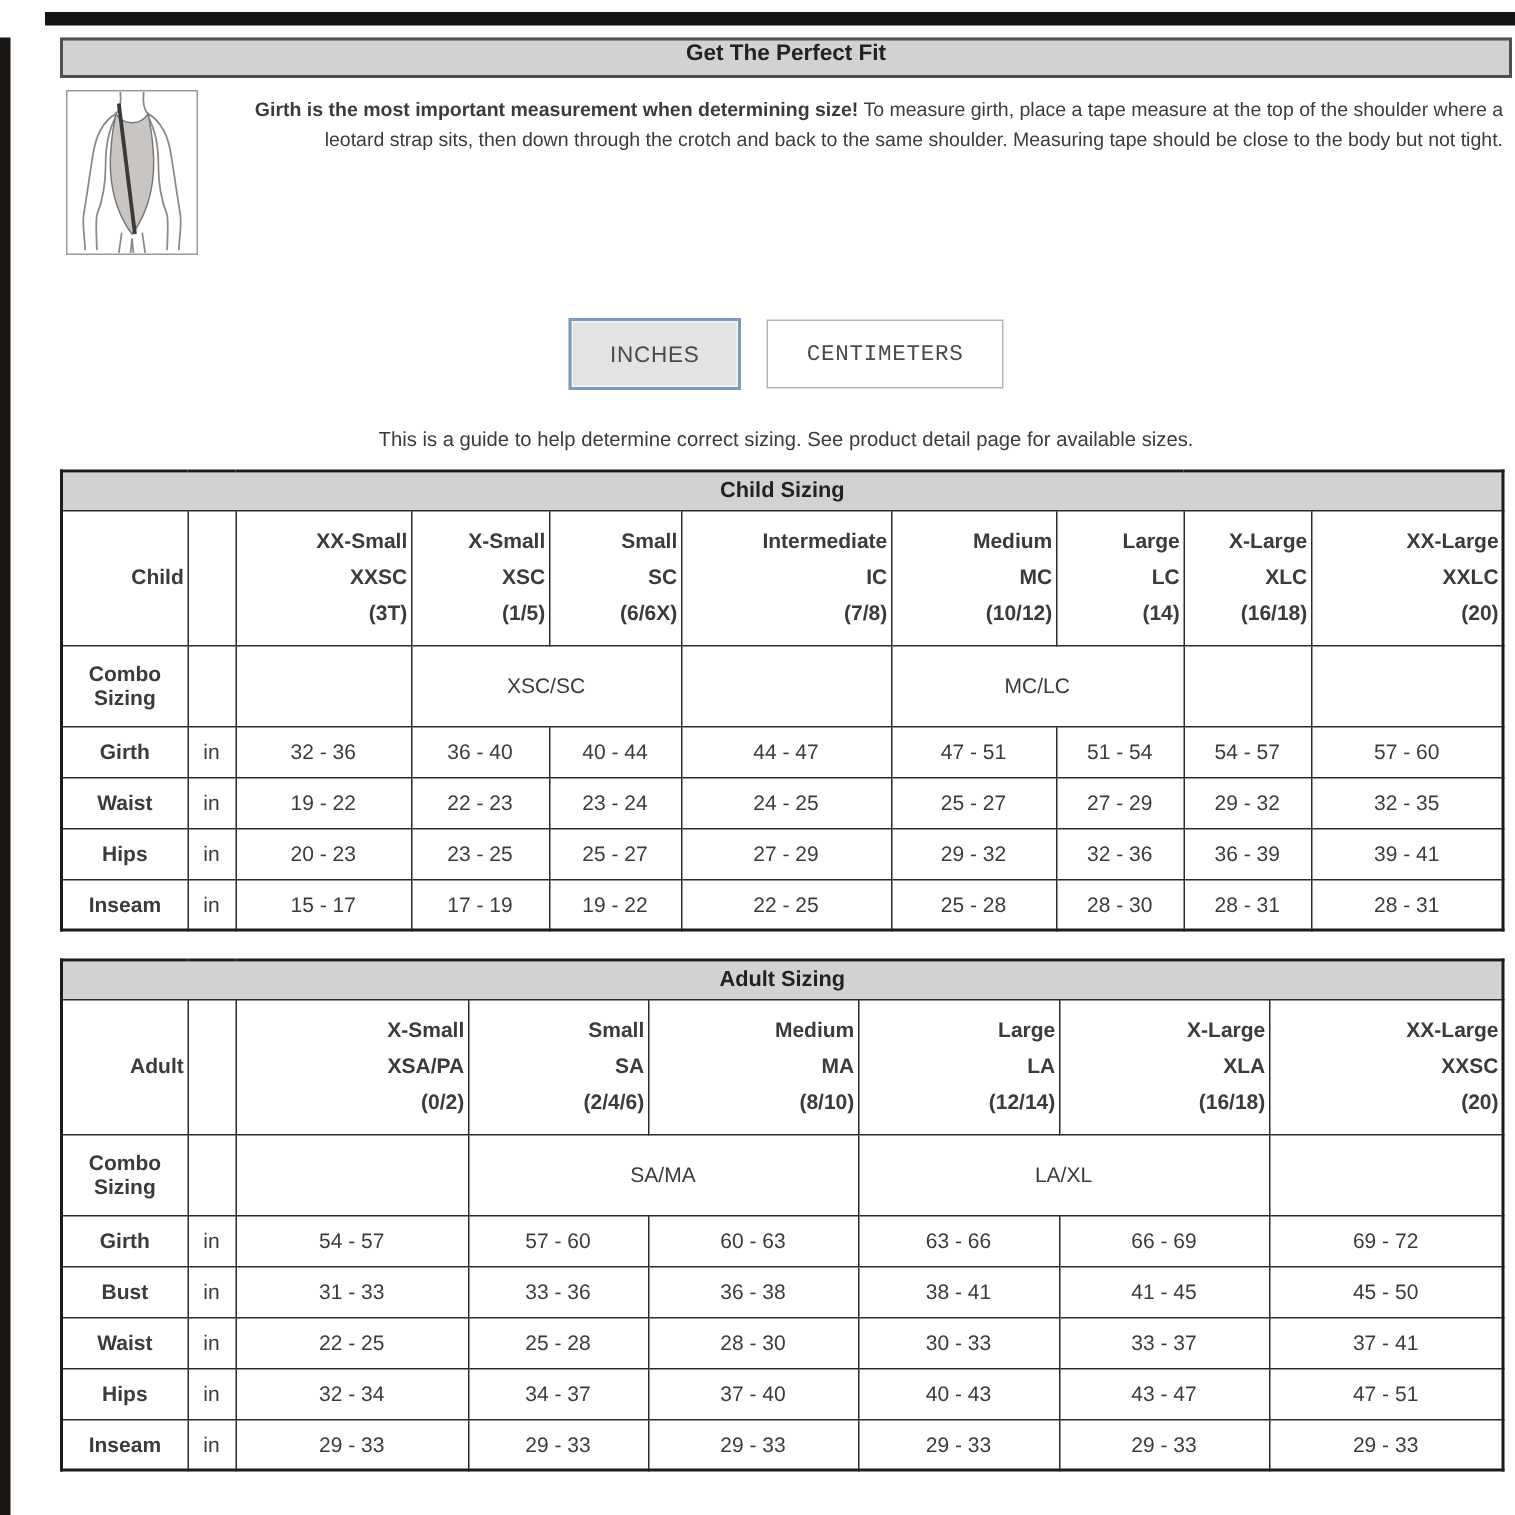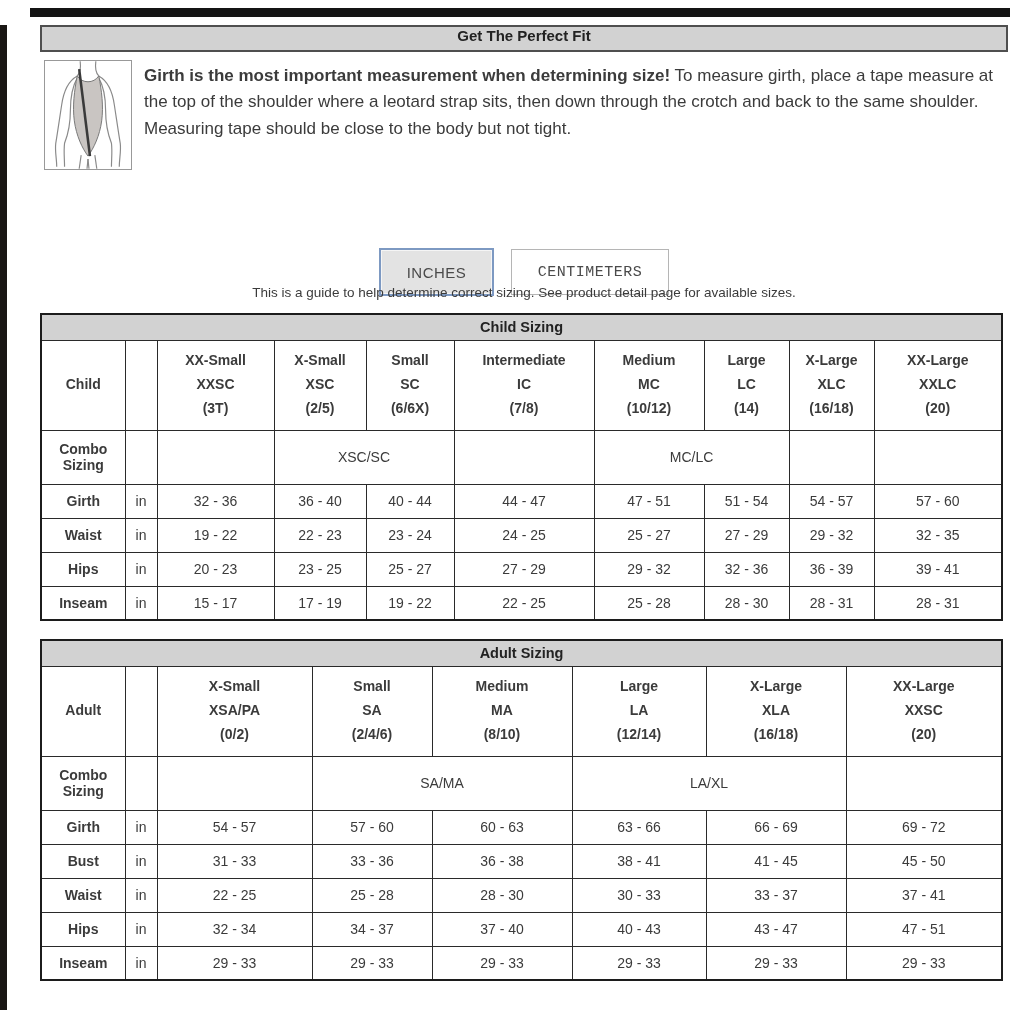--- a/index.html
+++ b/index.html
@@ -18,28 +18,28 @@
     display:flex; justify-content:center;
     font-weight:bold; font-size:15px; color:#222;
   }
 
   .intro-row { display:flex; margin-top:8px; height:112px; }
   .figure-box {
     width:88px; height:110px; border:1px solid #999; background:#fff;
     flex:0 0 auto; margin-left:4px; overflow:hidden;
   }
   .text-col { flex:1; margin-left:12px; }
-  .intro-text { margin:3px 6px 0 0; text-align:left; font-size:17px; line-height:1.55; color:#3b3b3b; }
+  .intro-text { margin:3px 6px 0 0; text-align:right; font-size:13px; line-height:1.55; color:#3b3b3b; }
   .demo-line { margin:23px 6px 0 0; text-align:center; font-size:15px; color:#3b3b3b; }
 
   .unit-buttons { text-align:center; margin-top:40px; height:48px; }
   button.unit {
     font-family:"Liberation Sans", sans-serif; font-size:15px; color:#4a4a4a;
     letter-spacing:0.5px; padding:0 26px; height:46px; vertical-align:middle;
-    background:#ffffff; border:1px solid #b5b5b5; cursor:pointer;margin-top:36px;
+    background:#ffffff; border:1px solid #b5b5b5; cursor:pointer;
   }
   button.unit.active {
     background:#e3e3e3; border:2px solid #7d99c2; height:48px;
     box-shadow: inset 0 0 0 1px #f5f5f5;
   }
   button.unit + button.unit { margin-left:12px;font-family:Liberation Mono, monospace; }
 
   .guide-note { text-align:center; font-size:13.5px; margin:25px 0 0 0; color:#3b3b3b; }
 
   .table-wrap { margin-top:9px; }
@@ -48,21 +48,21 @@
     border-collapse:collapse; table-layout:fixed; width:961px;
     border:2px solid #1c1c1c; font-size:14px; color:#3b3b3b;
     margin-top:13px;
   }
   table.size-table td { border:1px solid #2a2a2a; text-align:center; vertical-align:middle; padding:2px; overflow:hidden; }
   td.title-cell {
     background:#d2d2d2; font-weight:bold; font-size:14.5px; color:#222;
     height:26px; border-bottom:2px solid #1c1c1c;
   }
   tr.hdr-row { height:90px; }
-  tr.hdr-row td { font-weight:bold; line-height:1.7; }
+  tr.hdr-row td { font-weight:bold; line-height:1.7;text-align:right; }
   tr.combo-row { height:54px; }
   tr.data-row { height:34px; }
   td.row-label { font-weight:bold; }
 </style>
 </head>
 <body>
 
 <div class="top-black-bar"></div>
 <div class="left-black-bar"></div>
 
@@ -125,21 +125,21 @@
             <td class="row-label">Child</td>
             <td></td>
             <td class="size-hdr">
               <div>XX-Small</div>
               <div>XXSC</div>
               <div>(3T)</div>
             </td>
             <td class="size-hdr">
               <div>X-Small</div>
               <div>XSC</div>
-              <div>(2/5)</div>
+              <div>(1/5)</div>
             </td>
             <td class="size-hdr">
               <div>Small</div>
               <div>SC</div>
               <div>(6/6X)</div>
             </td>
             <td class="size-hdr">
               <div>Intermediate</div>
               <div>IC</div>
               <div>(7/8)</div>

